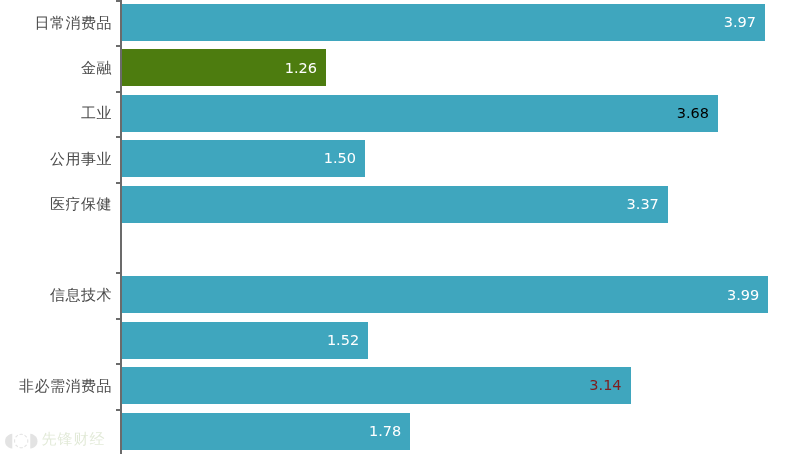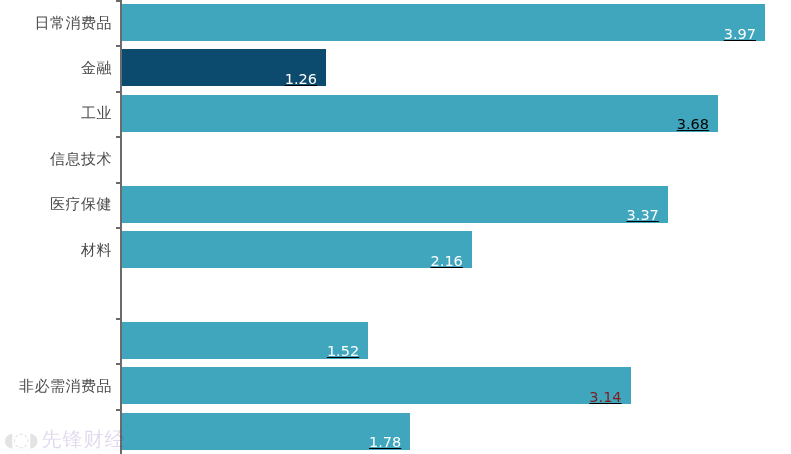--- a/index.html
+++ b/index.html
@@ -86,23 +86,22 @@
     top: 4px;
     height: 37px;
   }
 
   .bar {
     position: relative;
     height: 100%;
     background: #3fa6be;
     box-sizing: border-box;
     display: flex;
-    align-items: flex-end;
+    align-items: center;
     justify-content: flex-end;
-    text-decoration: underline;
   }
 
   .bar-value {
     color: #ffffff;
     font-size: 14.5px;
     padding-right: 9px;
     line-height: 1;
     white-space: nowrap;
     font-family: "DejaVu Sans", "Liberation Sans", sans-serif;
   }
@@ -119,22 +118,22 @@
     pointer-events: none;
     user-select: none;
   }
   #watermark .wm-mark {
     font-size: 19px;
     color: #555;
     line-height: 1;
     letter-spacing: -1px;
   }
   #watermark .wm-text {
-    font-size: 20px;
-    color: #4c1d95;
+    font-size: 15px;
+    color: #4d7c0f;
     line-height: 1;
     letter-spacing: 1px;
   }
 </style>
 </head>
 <body>
 
 <div id="chart-root">
   <div id="plot-area">
     <div class="axis-line"></div>
@@ -145,53 +144,58 @@
           <div class="bar-wrap" style="width: 643.042px;">
             <div class="bar" style="background: rgb(63, 166, 190);">
               <span class="bar-value" style="color: rgb(255, 255, 255);">3.97</span>
             </div>
           </div>
         </div>
         <div class="bar-row" style="top: 45.4px;">
           <div class="tick"></div>
           <div class="cat-label">金融</div>
           <div class="bar-wrap" style="width: 204.089px;">
-            <div class="bar" style="background: #0c4a6e;">
+            <div class="bar" style="background: #4d7c0f;">
               <span class="bar-value" style="color: rgb(255, 255, 255);">1.26</span>
             </div>
           </div>
         </div>
         <div class="bar-row" style="top: 90.8px;">
           <div class="tick"></div>
           <div class="cat-label">工业</div>
           <div class="bar-wrap" style="width: 596.069px;">
             <div class="bar" style="background: rgb(63, 166, 190);">
               <span class="bar-value" style="color: #000000;">3.68</span>
             </div>
           </div>
         </div>
         <div class="bar-row" style="top: 136.2px;">
           <div class="tick"></div>
-          <div class="cat-label">信息技术</div>
+          <div class="cat-label">公用事业</div>
+          <div class="bar-wrap" style="width: 242.963px;">
+            <div class="bar" style="background: rgb(63, 166, 190);">
+              <span class="bar-value" style="color: rgb(255, 255, 255);">1.50</span>
+            </div>
+          </div>
         </div>
         <div class="bar-row" style="top: 181.6px;">
           <div class="tick"></div>
           <div class="cat-label">医疗保健</div>
           <div class="bar-wrap" style="width: 545.857px; border-radius: 17px;">
             <div class="bar" style="background: rgb(63, 166, 190);">
               <span class="bar-value" style="color: rgb(255, 255, 255);">3.37</span>
             </div>
           </div>
         </div>
-        <div class="bar-row" style="top: 227px;">
-          <div class="tick"></div>
-          <div class="cat-label">材料</div>
-          <div class="bar-wrap" style="width: 349.867px;">
-            <div class="bar" style="background: rgb(63, 166, 190);">
-              <span class="bar-value" style="color: rgb(255, 255, 255);">2.16</span>
+        <div class="bar-row" style="top: 272.4px;">
+          <div class="tick"></div>
+          <div class="cat-label">信息技术</div>
+          <div class="bar-wrap" style="width: 646.281px;">
+            <div class="bar" style="background: rgb(63, 166, 190);">
+              <span class="bar-value" style="color: rgb(255, 255, 255);">3.99</span>
             </div>
           </div>
         </div>
         <div class="bar-row" style="top: 317.8px;">
           <div class="tick"></div>
           <div class="bar-wrap" style="width: 246.202px;">
             <div class="bar" style="background: rgb(63, 166, 190);">
               <span class="bar-value" style="color: rgb(255, 255, 255); margin-left: 36px;">1.52</span>
             </div>
           </div>

